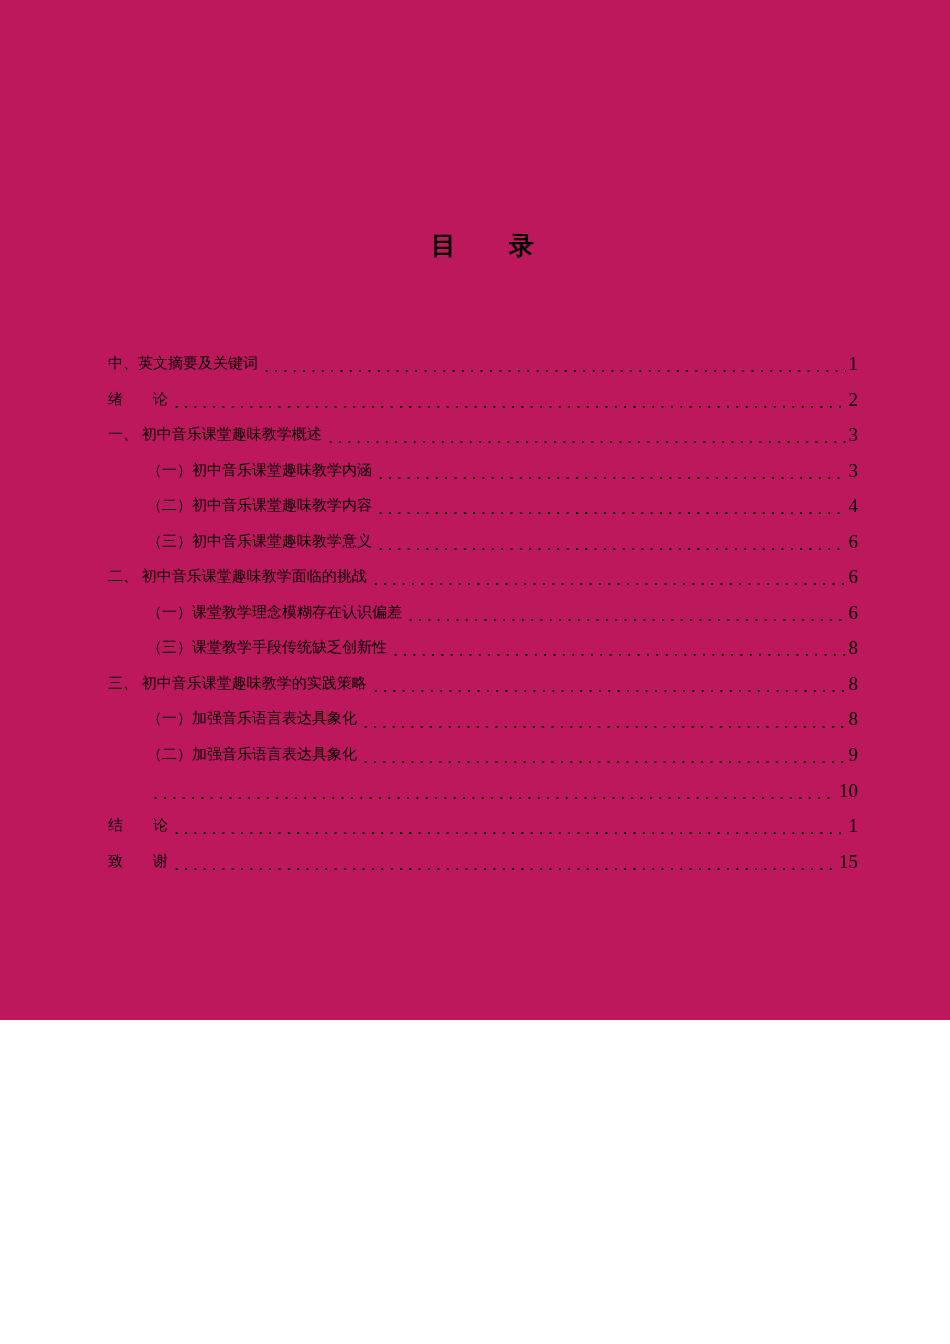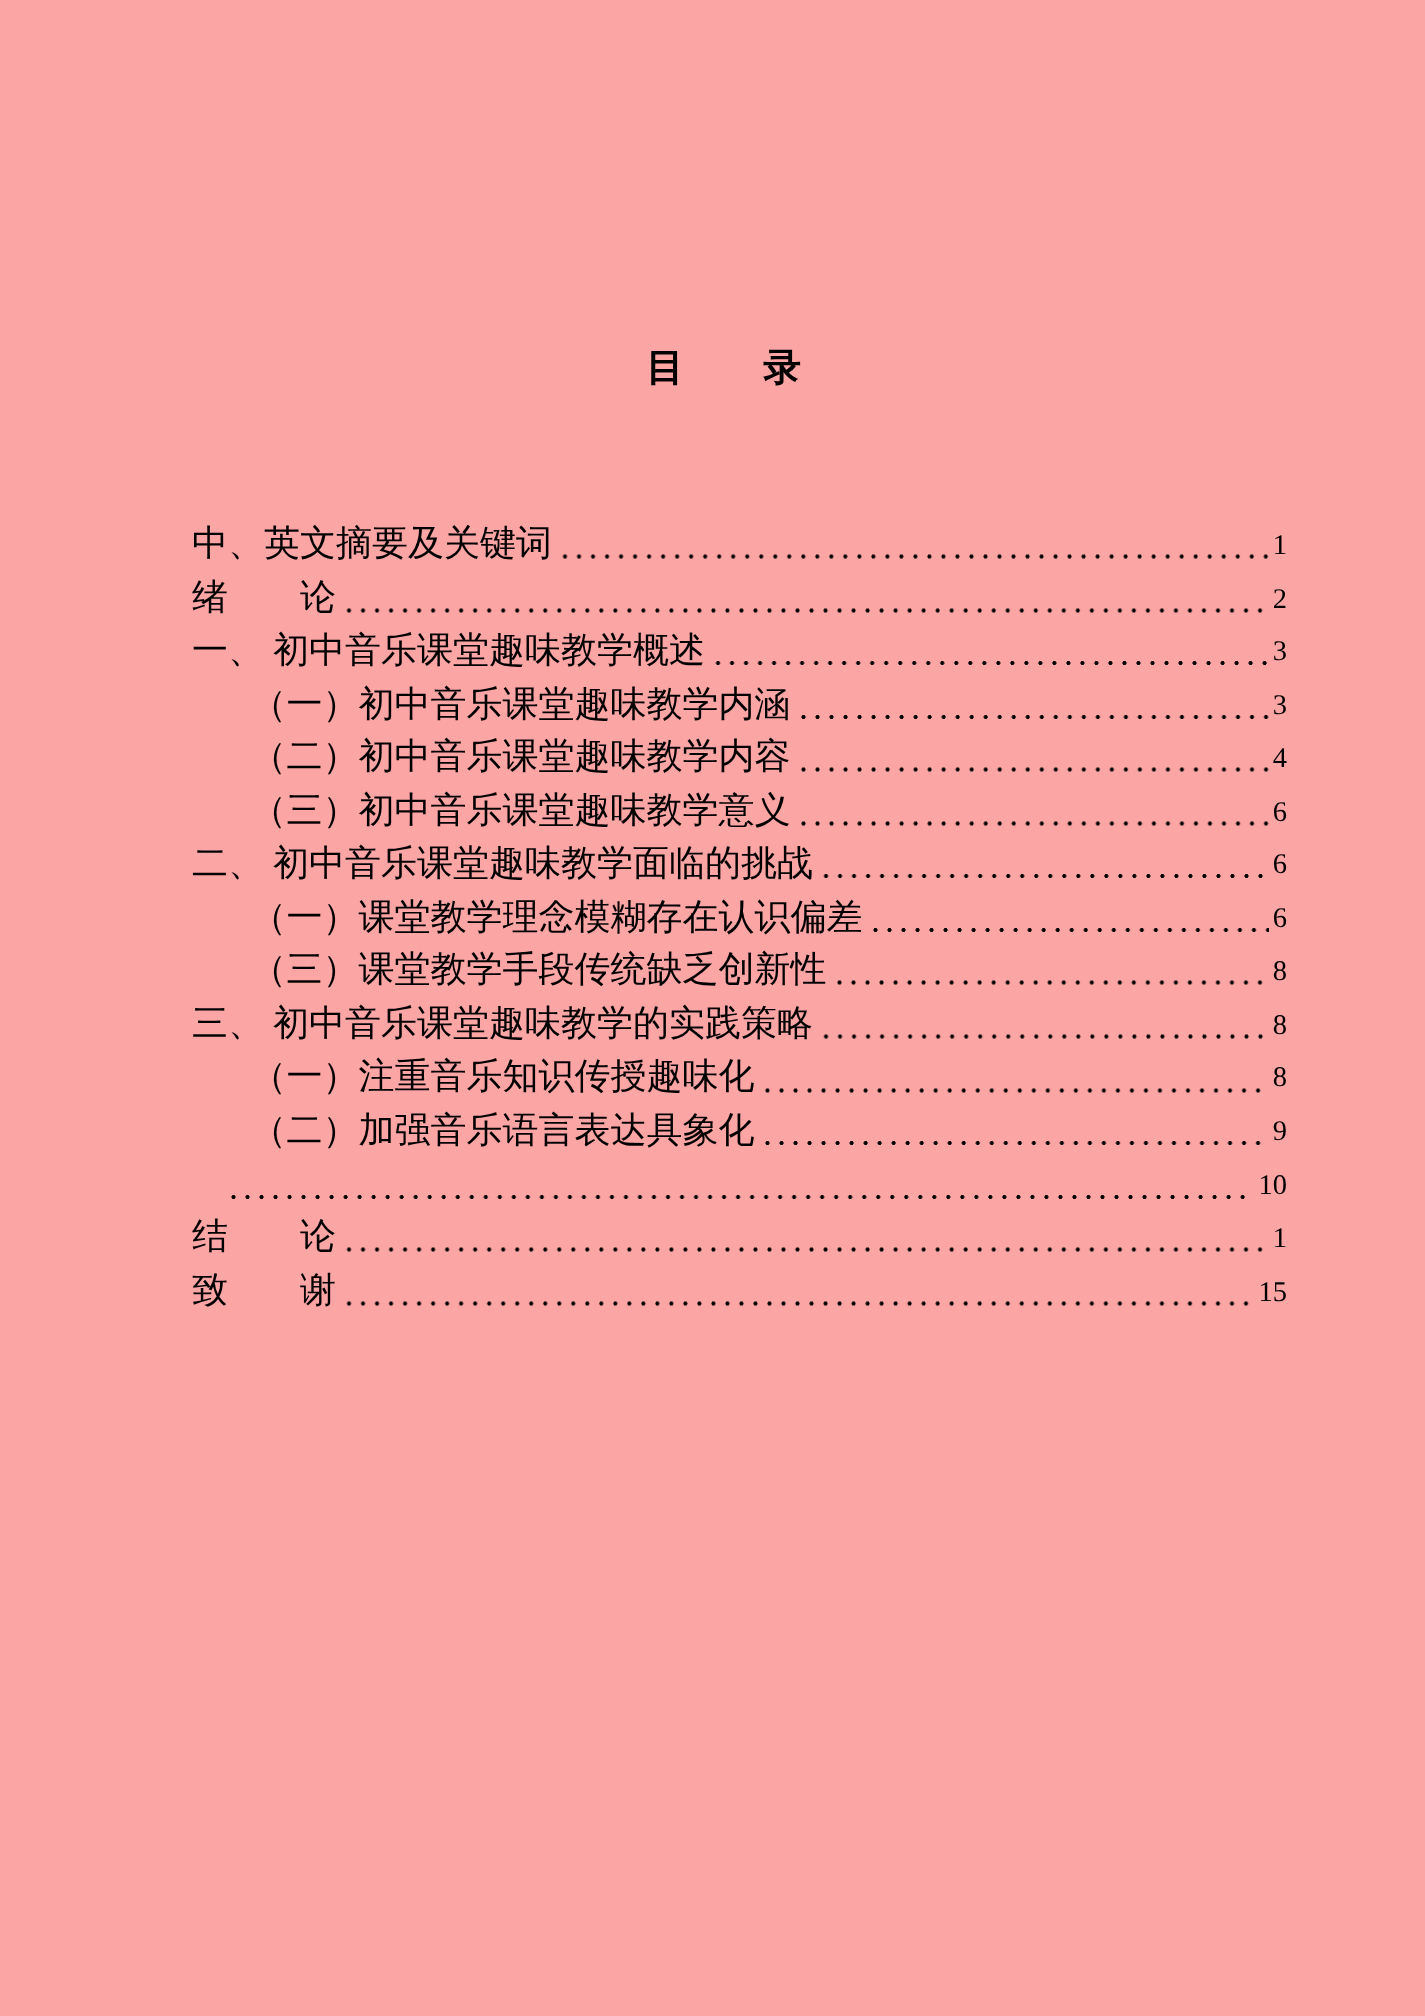--- a/index.html
+++ b/index.html
@@ -3,23 +3,23 @@
 <meta charset="utf-8">
 <style>
   html, body {
     margin: 0;
     padding: 0;
     background: #ffffff;
   }
   .page {
     position: relative;
     width: 950px;
-    height: 1344px;
+    height: 1020px;
     margin: 0 auto;
-    background: #fca5a5;
+    background: #be185d;
     box-sizing: border-box;
     padding: 0 92px 0 108px;
     overflow: hidden;
     color: #000000;
     font-family: "Liberation Serif", "DejaVu Serif", serif;
   }
   .doc-title {
     margin: 0;
     margin-top: 231px;
     font-size: 25px;
@@ -35,24 +35,23 @@
   .toc-row {
     display: flex;
     height: 35.56px;
     align-items: stretch;
   }
   .toc-row.level-1 {
     padding-left: 39px;
   }
   .toc-label {
     white-space: nowrap;
-    font-size: 24px;
+    font-size: 15px;
     line-height: 35.56px;
     color: #000000;
-    margin-left: 20px;
   }
   .toc-leader {
     flex: 1 1 auto;
     margin-left: 2px;
     margin-right: 3px;
     background-image: radial-gradient(circle, #000000 1.15px, rgba(0,0,0,0) 1.5px);
     background-size: 9.35px 4px;
     background-repeat: repeat-x;
     background-position: left 2px bottom 8.5px;
   }
@@ -114,21 +113,21 @@
     <span class="toc-label">（三）课堂教学手段传统缺乏创新性</span>
     <span class="toc-leader"></span>
     <span class="toc-page">8</span>
   </div>
       <div class="toc-row level-0">
     <span class="toc-label">三、 初中音乐课堂趣味教学的实践策略</span>
     <span class="toc-leader"></span>
     <span class="toc-page">8</span>
   </div>
       <div class="toc-row level-1">
-    <span class="toc-label">（一）注重音乐知识传授趣味化</span>
+    <span class="toc-label">（一）加强音乐语言表达具象化</span>
     <span class="toc-leader"></span>
     <span class="toc-page">8</span>
   </div>
       <div class="toc-row level-1">
     <span class="toc-label">（二）加强音乐语言表达具象化</span>
     <span class="toc-leader"></span>
     <span class="toc-page">9</span>
   </div>
       <div class="toc-row level-1">
     <span class="toc-leader"></span>

